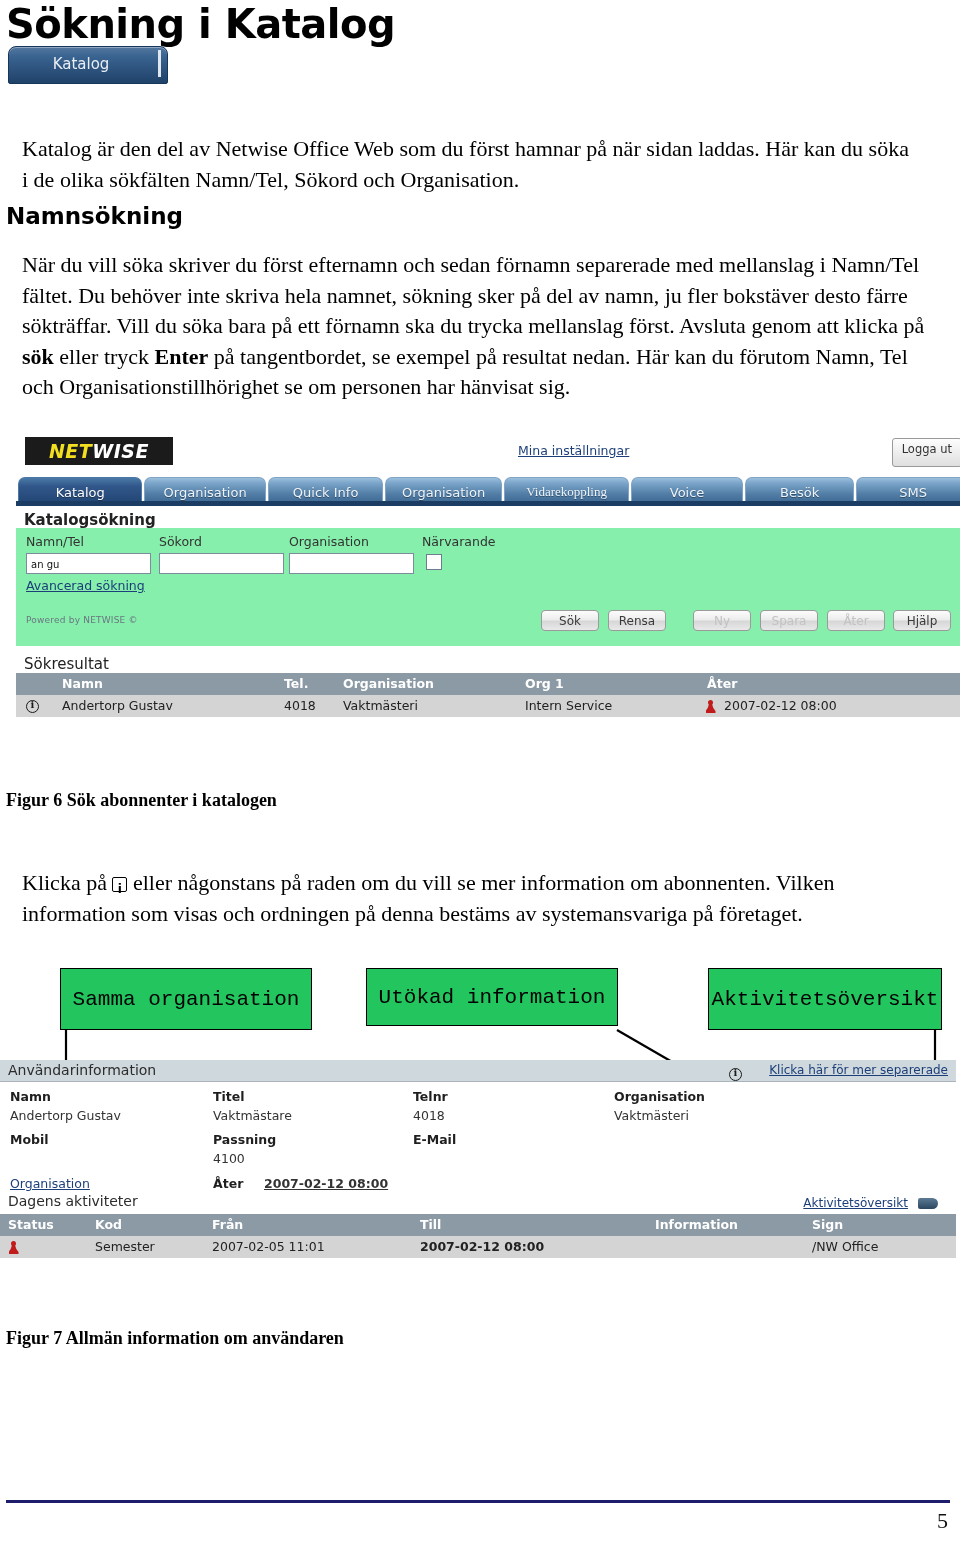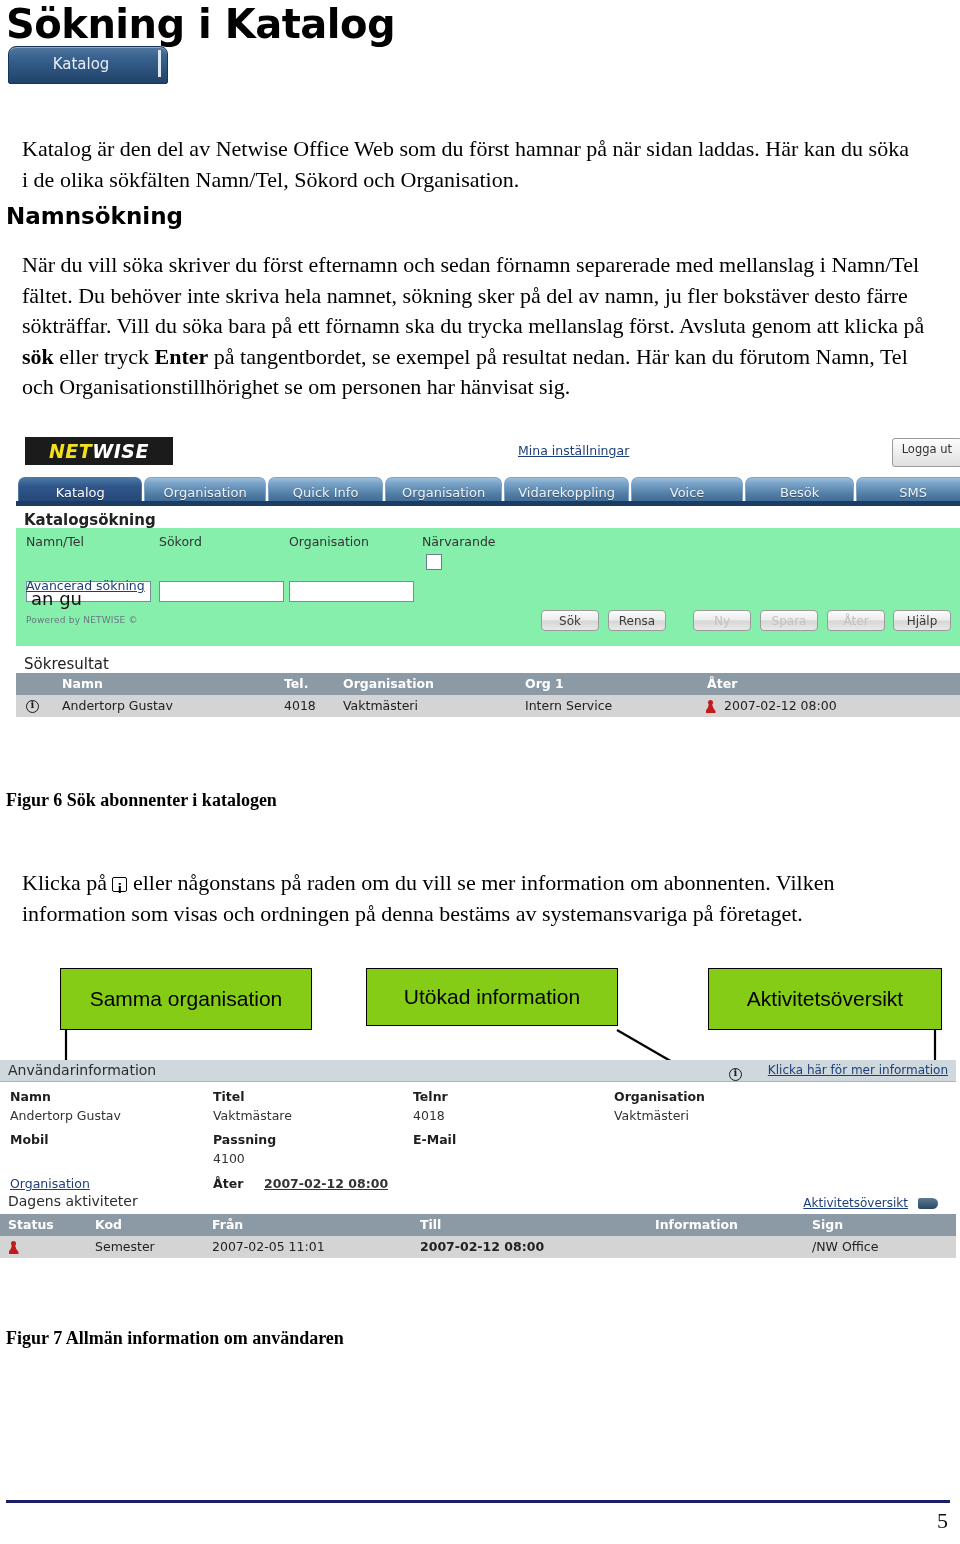--- a/index.html
+++ b/index.html
@@ -115,24 +115,23 @@
     background:#ffffff;
   }
   .nw-form{
     position:relative; height:118px; background:#86efac;
   }
   .nw-field-label{
     position:absolute; font-size:12.5px; color:#333;
   }
   .nw-input{
     position:absolute; height:21px; background:#fff;
-    border:1px solid #7c8c9c; padding:7px 4px;
-    font-family:"DejaVu Sans", sans-serif; font-size:18px; color:#111;
+    border:1px solid #7c8c9c; padding:1px 4px;
+    font-family:"DejaVu Sans", sans-serif; font-size:10px; color:#111;
     line-height:19px;
-    margin-top:28px;
   }
   .nw-check{
     position:absolute; width:16px; height:16px; background:#fff;
     border:1px solid #6d7d8d;
   }
   .nw-powered{
     position:absolute; left:10px;
     font-size:9px; color:#6a7682; letter-spacing:.2px;
   }
 
@@ -186,23 +185,23 @@
   
   .fig-cap{
     position:absolute; left:6px;
     font-family:"Liberation Serif", serif;
     font-weight:bold; font-size:18px;
   }
   .p3{ top:852px; width:920px; }
 
   
   .callout{
-    position:absolute; border:1.6px solid #000; background:#84cc16;
+    position:absolute; border:1.6px solid #000; background:#22c55e;
     display:flex; align-items:center; justify-content:center;
-    font-family:Liberation Sans, sans-serif; font-size:21px; color:#000;
+    font-family:Liberation Mono, monospace; font-size:21px; color:#000;
   }
 
   
   #shot2{ left:0px; top:1060px; width:956px; height:255px; }
   .nw-bar{
     position:relative; height:22px; background:#cfd8dc;
     border-bottom:1px solid #aab4ba;
   }
   .nw-bar-title{
     position:absolute; left:8px; top:2px; font-size:14px; color:#2c2c2c;
@@ -267,21 +266,21 @@
     </div>
     <div class="nw-settings">Mina inställningar</div>
     <div class="nw-logout">Logga ut</div>
   </div>
 
   <div class="nw-tabs">
     <div class="nw-tab active" style="width:126px;margin-left:2px;">Katalog</div>
     <div class="nw-tab" style="width:123px;">Organisation</div>
     <div class="nw-tab" style="width:117px;">Quick Info</div>
     <div class="nw-tab" style="width:118px;">Organisation</div>
-    <div class="nw-tab" style="width:127px;">Vidarekoppling</div>
+    <div class="nw-tab" style="width:127px;font-family:Liberation Serif, serif;">Vidarekoppling</div>
     <div class="nw-tab" style="width:113px;">Voice</div>
     <div class="nw-tab" style="width:111px;">Besök</div>
     <div class="nw-tab" style="width:115px;">SMS</div>
     <div class="nw-tabs-base"></div>
   </div>
 
   <div style="position:relative;height:22px;background:#fff;">
     <div class="nw-section-title" style="position:absolute;left:0;top:0;">Katalogsökning</div>
   </div>
 
@@ -348,21 +347,21 @@
 
   <line x1="935" y1="1030" x2="935" y2="1222" stroke="#000" stroke-width="2.2"></line>
   <polygon points="935,1236 928,1218 942,1218" fill="#000"></polygon>
 </svg>
 
 <div class="shot" id="shot2">
 
   <div class="nw-bar">
     <div class="nw-bar-title">Användarinformation</div>
     <div style="position:absolute;right:214px;top:4px;"><span class="icon-info"></span></div>
-    <div class="nw-bar-link">Klicka här för mer information</div>
+    <div class="nw-bar-link">Klicka här för mer separerade</div>
   </div>
 
   <div style="position:relative;height:110px;background:#fff;">
     <div class="ui-field-lbl" style="left:10px;top:7px;">Namn</div>
     <div class="ui-field-val" style="left:10px;top:26px;">Andertorp Gustav</div>
     <div class="ui-field-lbl" style="left:213px;top:7px;">Titel</div>
     <div class="ui-field-val" style="left:213px;top:26px;">Vaktmästare</div>
     <div class="ui-field-lbl" style="left:413px;top:7px;">Telnr</div>
     <div class="ui-field-val" style="left:413px;top:26px;">4018</div>
     <div class="ui-field-lbl" style="left:614px;top:7px;">Organisation</div>

